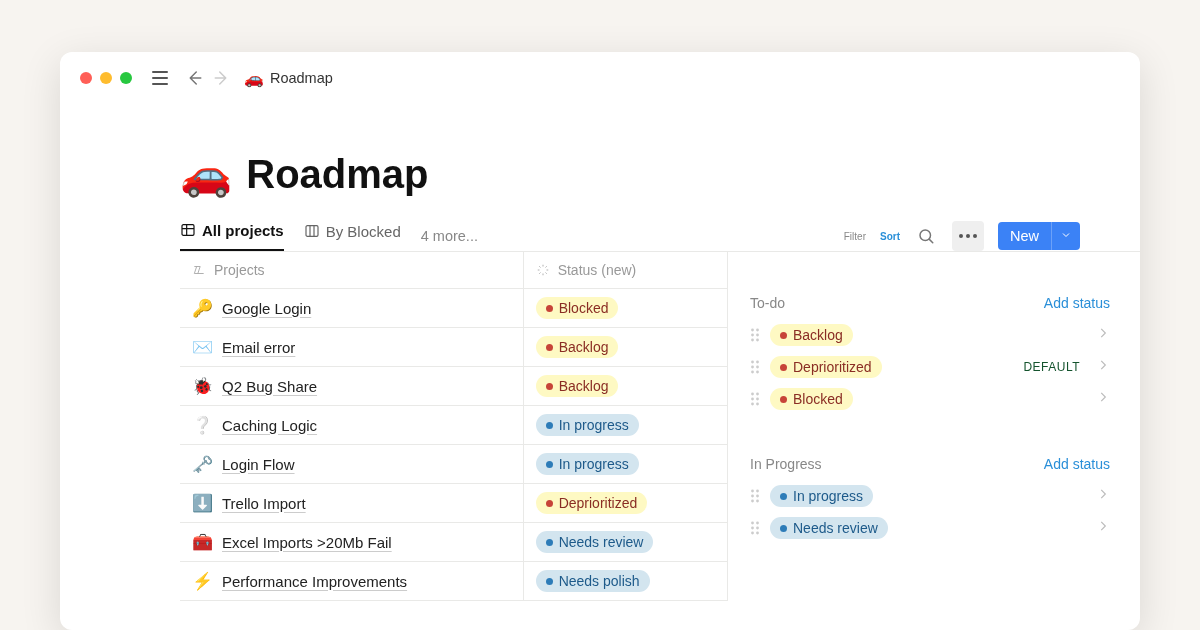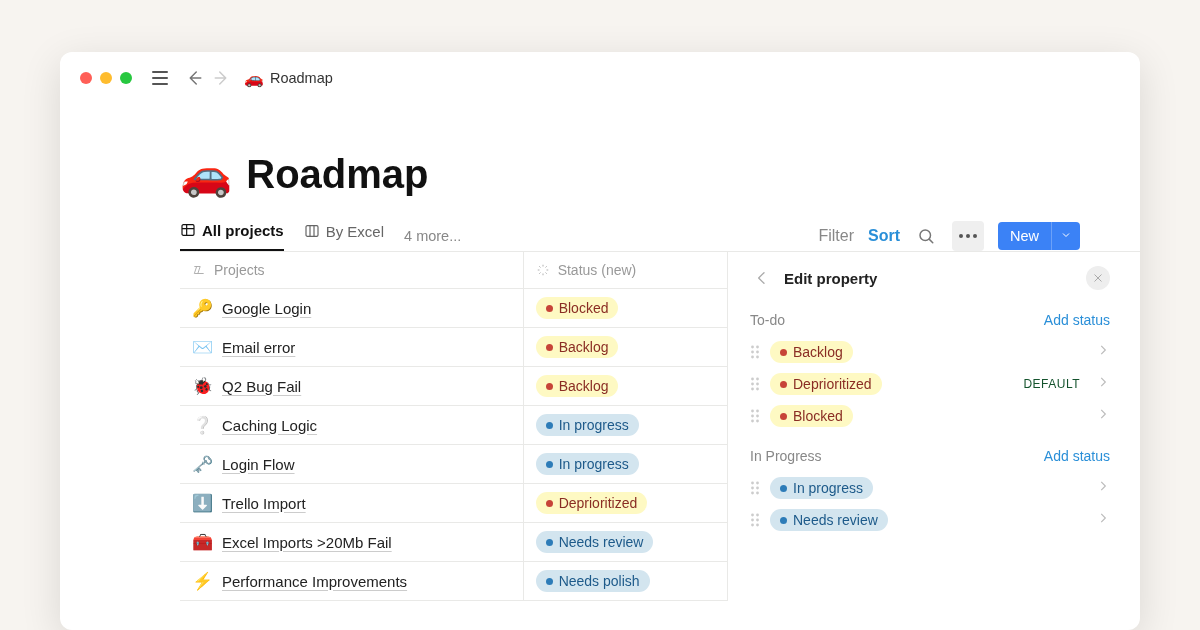--- a/index.html
+++ b/index.html
@@ -60,21 +60,21 @@
       display:flex; align-items:center; gap:8px;
       padding-right: 60px;
       margin-top: 6px;
     }
     .tabs { display:flex; align-items:center; gap:20px; }
     .tab { display:flex; align-items:center; gap:6px; font-size:15px; color:#666; padding-bottom:10px; cursor:pointer; }
     .tab.active { color:#111; font-weight:600; border-bottom:2px solid #111; }
     .tab svg { fill:none; stroke:currentColor; stroke-width:1.8; }
     .view-more { color:#888; font-size:14.5px; cursor:pointer; }
     .toolbar { margin-left:auto; display:flex; align-items:center; gap:14px; }
-    .toolbar .txt { color:#888; font-size:16px; cursor:pointer; }
+    .toolbar .txt { color:#888; font-size:10px; cursor:pointer; }
     .toolbar .txt.sort { color:#2a8fd8;font-weight:bold; }
     .toolbar .dots3-box { background:#efefef; width:32px; height:30px; display:flex; align-items:center; justify-content:center; border-radius:4px; }
     .new-btn {
       display:flex; align-items:center;
       background:#3b82f6; color:#fff; font-size:14.5px; font-weight:500;
       border-radius:4px; overflow:hidden; cursor:pointer;
     }
     .new-btn .lbl { padding:6px 12px; }
     .new-btn .chev { padding:6px 8px; border-left:1px solid rgba(255,255,255,0.25); }
     .new-btn .chev svg { stroke:#fff; fill:none; stroke-width:2; }
@@ -128,21 +128,21 @@
       width:24px; height:24px; background:#eee; border-radius:50%;
       display:flex; align-items:center; justify-content:center;
       color:#777; cursor:pointer; font-size:14px;
     }
     .panel-header svg { stroke:#aaa; fill:none; stroke-width:2; }
     .group {
       padding:8px 0;
     }
     .group-header {
       display:flex; align-items:center; justify-content:space-between;
-      font-size:14px; margin-bottom: 8px;
+      font-size:14px; margin-bottom: 8px; margin-top: 25px;
     }
     .group-header .name { color:#888; }
     .group-header .add { color:#2a8fd8; cursor:pointer; }
     .status-row {
       display:flex; align-items:center; gap:10px;
       padding:5px 0;
     }
     .drag-handle { color:#ccc; display:flex; }
     .drag-handle svg { fill:#ccc; }
     .status-row .status-pill { font-size:14px; }
@@ -199,21 +199,21 @@
               <rect x="3" y="4" width="18" height="16" rx="2"></rect>
               <path d="M3 10h18M10 4v16"></path>
             </svg>
           <span>All projects</span>
         </div>
         <div class="tab">
           <svg width="16" height="16" viewBox="0 0 24 24">
               <rect x="3" y="4" width="18" height="16" rx="2"></rect>
               <path d="M9 4v16M15 4v16"></path>
             </svg>
-          <span>By Excel</span>
+          <span>By Blocked</span>
         </div>
         <span class="view-more">4 more...</span>
       </div>
       <div class="toolbar">
         <span class="txt">Filter</span>
         <span class="txt sort">Sort</span>
         <div class="icon-btn">
           <svg width="18" height="18" viewBox="0 0 24 24">
               <circle cx="11" cy="11" r="7"></circle>
               <path d="M21 21l-4.5-4.5"></path>
@@ -283,21 +283,21 @@
     </td>
     <td><span class="status-pill pill-red">
                     <span class="bullet"></span>
                     <span>Backlog</span>
                   </span></td>
               </tr>
               <tr>
     <td>
       <div class="proj-cell">
         <span class="emoji">🐞</span>
-        <span class="proj-name">Q2 Bug Fail</span>
+        <span class="proj-name">Q2 Bug Share</span>
       </div>
     </td>
     <td><span class="status-pill pill-red">
                     <span class="bullet"></span>
                     <span>Backlog</span>
                   </span></td>
               </tr>
               <tr>
     <td>
       <div class="proj-cell">
@@ -356,33 +356,20 @@
     <td><span class="status-pill pill-blue">
                     <span class="bullet"></span>
                     <span>Needs polish</span>
                   </span></td>
               </tr>
             </tbody>
         </table>
       </div>
 
       <div class="panel">
-        <div class="panel-header">
-          <div class="icon-btn">
-            <svg width="16" height="16" viewBox="0 0 24 24">
-                <path d="M15 4l-8 8 8 8"></path>
-              </svg>
-          </div>
-          <span class="title">Edit property</span>
-          <div class="close">
-            <svg width="12" height="12" viewBox="0 0 24 24" stroke="#777" stroke-width="2.5">
-                <path d="M5 5l14 14M19 5L5 19"></path>
-              </svg>
-          </div>
-        </div>
         <div id="panel-groups">
             <div class="group">
     <div class="group-header">
       <span class="name">To-do</span>
       <span class="add">Add status</span>
     </div>
     <div class="status-row">
       <span class="drag-handle">
                   <svg width="10" height="16" viewBox="0 0 10 16">
                     <circle cx="2.5" cy="3" r="1.4"></circle>

